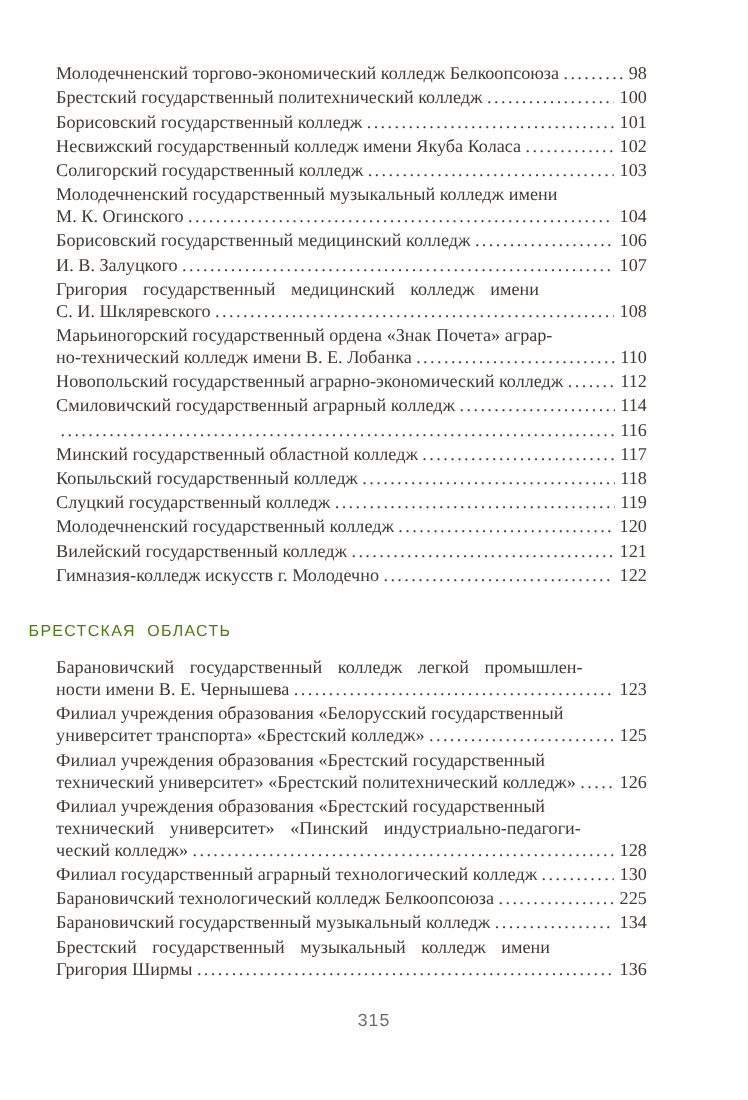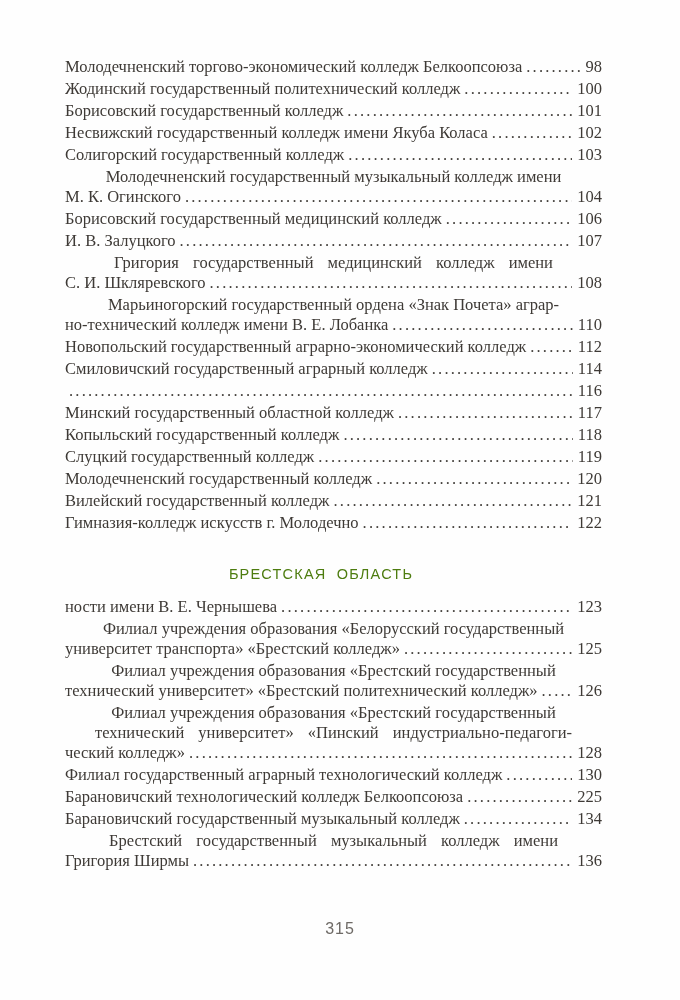--- a/index.html
+++ b/index.html
@@ -9,24 +9,23 @@
     width: 680px;
     height: 1000px;
     background: #fefefe;
     font-family: "Liberation Serif", "DejaVu Serif", serif;
     color: #3e3a36;
     overflow: hidden;
     margin: 0 auto;
   }
   .content {
     position: absolute;
-    left: 65px;
+    left: 51px;
     top: 57px;
     width: 537px;
-    text-align: center;
   }
   .toc-section { margin: 0; }
   .section-heading {
     font-family: "Liberation Sans", "DejaVu Sans", sans-serif;
     font-size: 14.5px;
     letter-spacing: 1.2px;
     word-spacing: 5px;
     color: #4d7c0f;
     margin: 31px 0 13px -25px;
     line-height: 20px;
@@ -72,21 +71,21 @@
       <div class="toc-section">
         <div class="entry">
           <div class="line last">
             <span class="txt">Молодечненский торгово-экономический колледж Белкоопсоюза</span>
             <span class="dots">................................................................................................................................................................</span>
             <span class="pagenum">98</span>
           </div>
         </div>
         <div class="entry">
           <div class="line last">
-            <span class="txt">Жодинский государственный политехнический колледж</span>
+            <span class="txt">Брестский государственный политехнический колледж</span>
             <span class="dots">................................................................................................................................................................</span>
             <span class="pagenum">100</span>
           </div>
         </div>
         <div class="entry">
           <div class="line last">
             <span class="txt">Борисовский государственный колледж</span>
             <span class="dots">................................................................................................................................................................</span>
             <span class="pagenum">101</span>
           </div>
@@ -202,20 +201,21 @@
           <div class="line last">
             <span class="txt">Гимназия-колледж искусств г. Молодечно</span>
             <span class="dots">................................................................................................................................................................</span>
             <span class="pagenum">122</span>
           </div>
         </div>
       </div>
       <div class="toc-section">
         <div class="section-heading">БРЕСТСКАЯ ОБЛАСТЬ</div>
         <div class="entry">
+          <div class="line wide"><span class="txt">Барановичский государственный колледж легкой промышлен-</span></div>
           <div class="line last">
             <span class="txt">ности имени В. Е. Чернышева</span>
             <span class="dots">................................................................................................................................................................</span>
             <span class="pagenum">123</span>
           </div>
         </div>
         <div class="entry">
           <div class="line"><span class="txt">Филиал учреждения образования «Белорусский государственный</span></div>
           <div class="line last">
             <span class="txt">университет транспорта» «Брестский колледж»</span>

